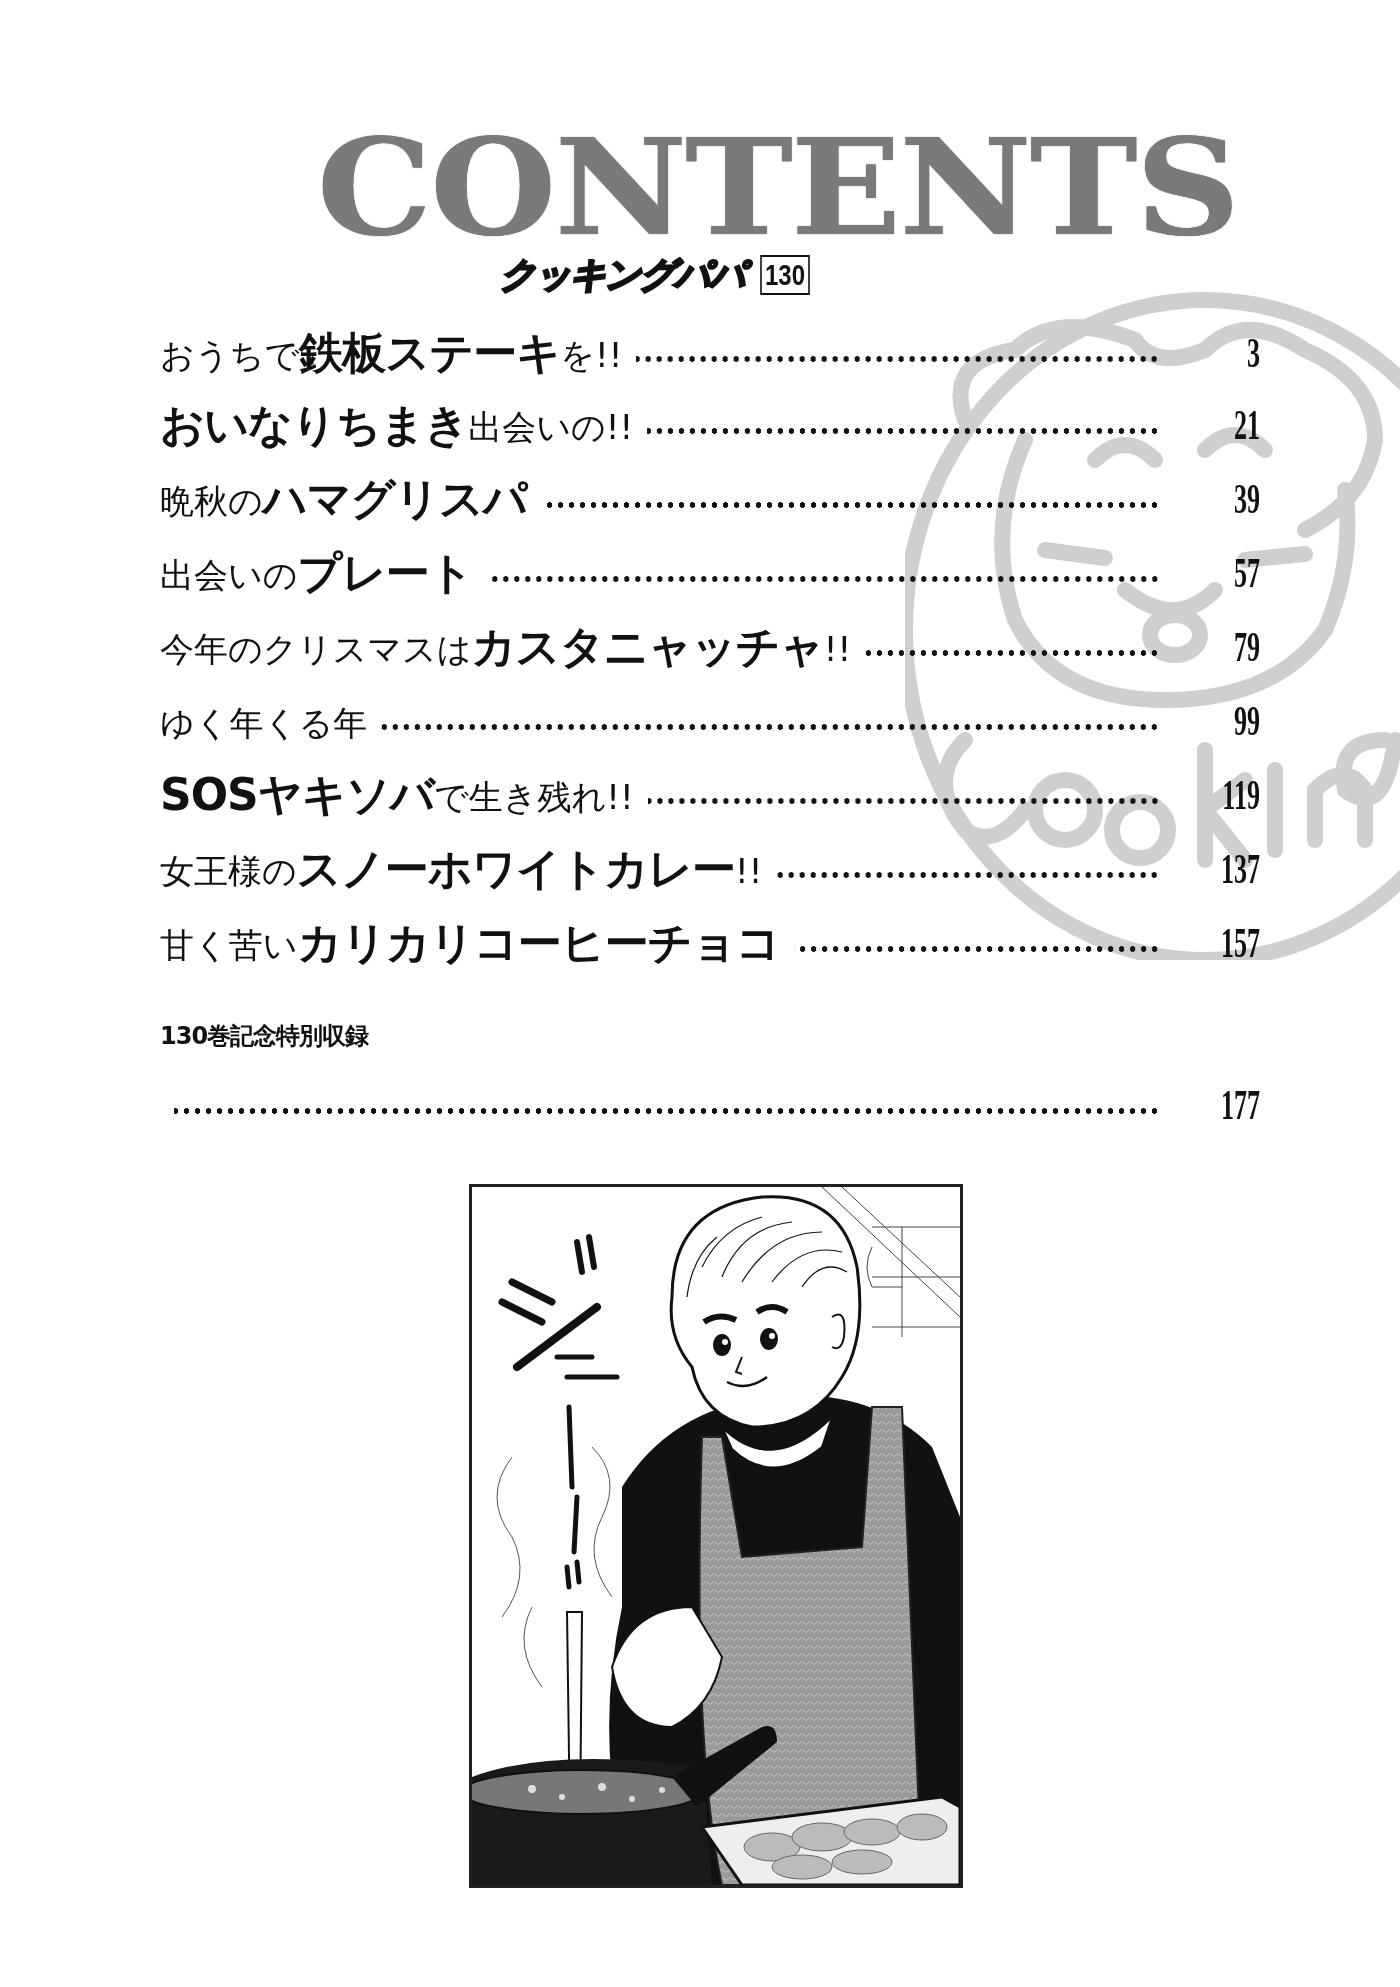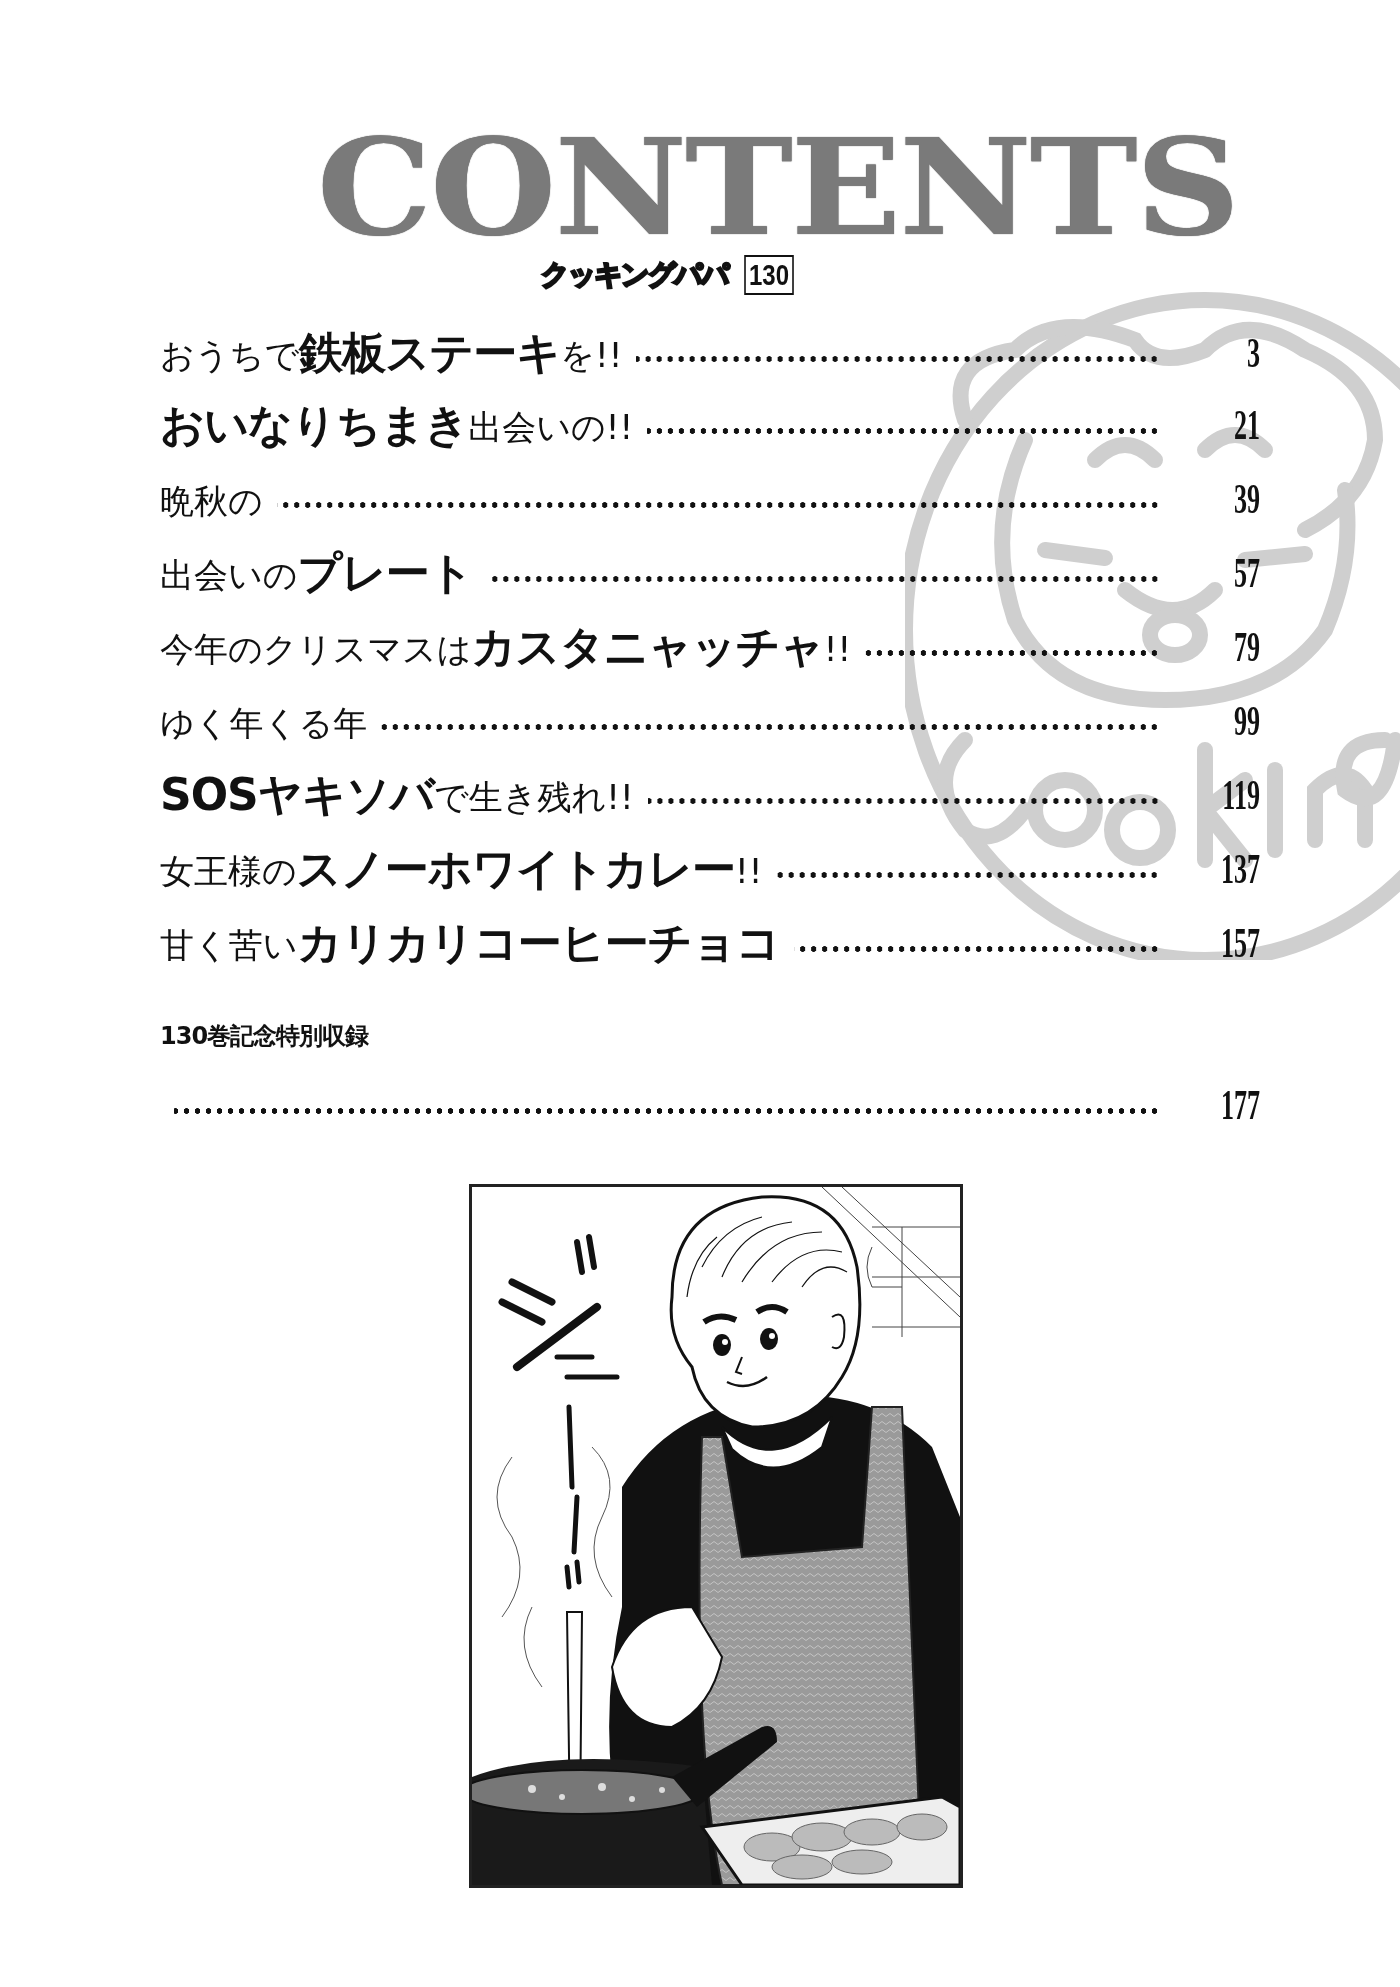--- a/index.html
+++ b/index.html
@@ -11,22 +11,22 @@
 
   
   .contents-title {
     position: absolute; left: 288px; top: 128px; width: 890px; height: 120px;
     font-family: "DejaVu Serif", serif; font-weight: bold; font-size: 132px;
     line-height: 120px; letter-spacing: -2px; color: #7a7a7a;
     text-shadow: 0 0 1px #555; text-align: center; transform: scaleX(1.1); transform-origin: left top;
   }
   .series-line { position: absolute; left: 500px; top: 248px; height: 54px; display: flex; align-items: center; gap: 10px; }
   .series-title {
-    font-family: "DejaVu Sans", sans-serif; font-weight: bold; font-size: 28px; color: #fff;
-    -webkit-text-stroke: 2.5px #111; letter-spacing: -2px;  margin-left: 41px;
+    font-family: "DejaVu Sans", sans-serif; font-weight: bold; font-size: 36px; color: #fff;
+    -webkit-text-stroke: 2.5px #111; letter-spacing: -2px; font-style: italic;
   }
   .volume-box {
     border: 2px solid #111; padding: 0 4px; height: 40px; line-height: 36px;
     font-family: "Liberation Sans", sans-serif; font-weight: bold; font-size: 30px; transform: scaleX(0.8);
   }
 
   
   .toc { position: absolute; left: 160px; top: 320px; width: 1100px; }
   .toc-row { position: absolute; left: 0; width: 1100px; height: 60px; display: flex; align-items: flex-end; }
   .title { display: flex; align-items: flex-end; white-space: nowrap; position: relative; }
@@ -90,20 +90,21 @@
     <div class="title">
         <span class="t-heavy">おいなりちまき</span>
         <span class="t-light">出会いの!!</span>
       </div>
     <div class="leader"></div>
     <div class="page">21</div>
   </div>
   <div class="toc-row" style="top:146px">
     <div class="title">
         <span class="t-light">晩秋の</span>
+        <span class="t-heavy">ハマグリスパ</span>
       </div>
     <div class="leader"></div>
     <div class="page">39</div>
   </div>
   <div class="toc-row" style="top:220px">
     <div class="title">
         <span class="t-light">出会いの</span>
         <span class="t-heavy">プレート</span>
       </div>
     <div class="leader"></div>

